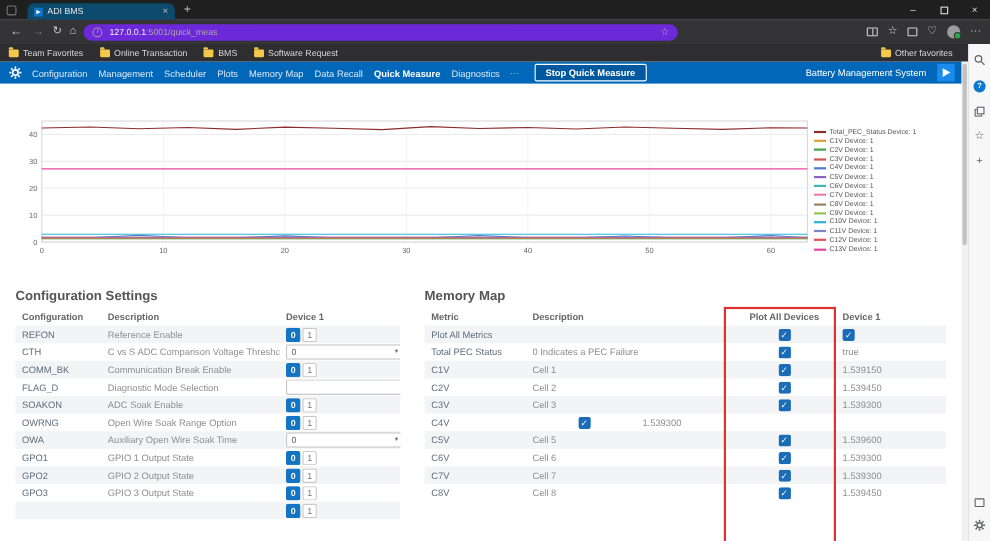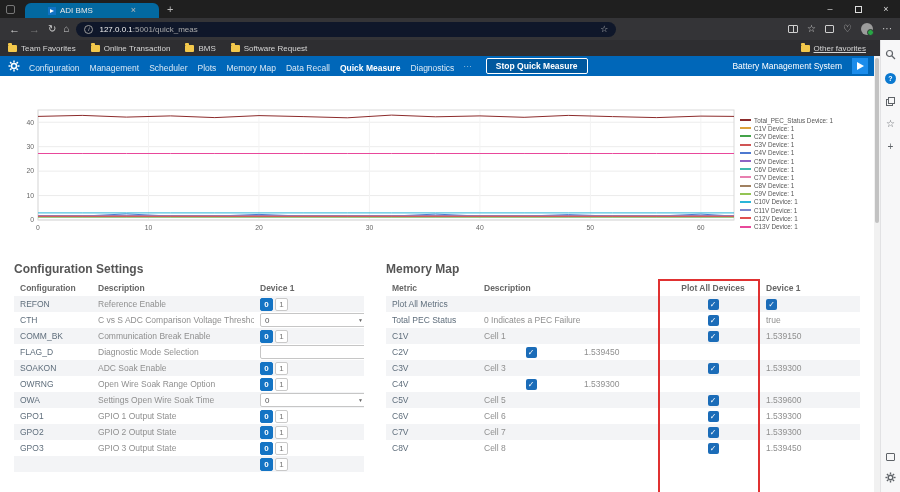--- a/index.html
+++ b/index.html
@@ -2,51 +2,51 @@
 <html><head>
 <meta charset="utf-8">
 <style>
   *{margin:0;padding:0;box-sizing:border-box;}
   html,body{width:900px;height:492px;overflow:hidden;background:#fff;font-family:"Liberation Sans",sans-serif;}
   .screen{position:relative;width:900px;height:492px;overflow:hidden;background:#fff;}
 
   
   .titlebar{position:absolute;top:0;left:0;right:0;height:18px;background:#1f1f1f;display:flex;align-items:center;z-index:5;}
   .tb-icon{width:9px;height:9px;border:1px solid #777;border-radius:2px;margin-left:6px;}
-  .tab{margin-left:10px;height:15px;margin-top:3px;width:134px;background:#0369a1;border-radius:6px 6px 0 0;display:flex;align-items:center;padding:0 23px;gap:4px;}
+  .tab{margin-left:10px;height:15px;margin-top:3px;width:134px;background:#0c4a6e;border-radius:6px 6px 0 0;display:flex;align-items:center;padding:0 6px;gap:4px;}
   .favicon{width:8px;height:8px;background:#1273c4;display:flex;align-items:center;justify-content:center;flex:0 0 auto;}
   .favicon i{display:block;width:0;height:0;border-top:2px solid transparent;border-bottom:2px solid transparent;border-left:4px solid #fff;}
   .tab-title{font-size:8px;color:#e6e6e6;flex:1;white-space:nowrap;overflow:hidden;}
   .tab-close{color:#bbb;font-size:9px;line-height:1;}
   .newtab{color:#bbb;font-size:11px;margin-left:8px;}
   .win-controls{margin-left:auto;display:flex;height:100%;}
   .win-btn{width:28px;display:flex;align-items:center;justify-content:center;color:#ddd;font-size:9px;}
   .maxbox{width:7px;height:7px;border:1px solid #ddd;}
 
   .toolbar{position:absolute;top:18px;left:0;right:0;height:22px;background:#343437;display:flex;align-items:center;padding:0 8px;gap:7px;z-index:5;}
   .nav-arrow{color:#d6d6d6;font-size:11px;width:13px;text-align:center;line-height:1;}
   .nav-arrow.disabled{color:#7a7a7a;}
   .tool-glyph{color:#cfcfcf;font-size:10px;line-height:1;}
-  .address{height:15px;background:#0f172a;border-radius:8px;flex:0 0 540px;display:flex;align-items:center;padding:0 8px;gap:6px;}
+  .address{height:15px;background:#6d28d9;border-radius:8px;flex:0 0 540px;display:flex;align-items:center;padding:0 8px;gap:6px;}
   .site-info{width:9px;height:9px;border:1px solid #9a9a9a;border-radius:50%;color:#bbb;font-size:6px;display:flex;align-items:center;justify-content:center;font-style:italic;flex:0 0 auto;}
   .url{font-size:8px;color:#a9a9a9;white-space:nowrap;overflow:hidden;flex:1;}
   .url .host{color:#f0f0f0;}
   .addr-star{color:#bdbdbd;font-size:9px;}
   .tool-right{margin-left:auto;display:flex;align-items:center;gap:9px;}
   .split-ic{width:10px;height:8px;border:1px solid #cfcfcf;border-radius:1px;position:relative;}
   .split-ic:before{content:"";position:absolute;left:4px;top:0;bottom:0;width:1px;background:#cfcfcf;}
   .coll-ic{width:9px;height:8px;border:1px solid #cfcfcf;border-radius:1px;}
   .avatar{width:12px;height:12px;border-radius:50%;background:#9c9c9c;position:relative;}
   .avatar:after{content:"";position:absolute;right:-1px;bottom:-1px;width:5px;height:5px;border-radius:50%;background:#28a745;border:1px solid #343437;}
 
   .bookmarks{position:absolute;top:40px;left:0;right:0;height:16px;background:#2e2e31;display:flex;align-items:center;padding:0 8px;gap:15px;z-index:4;}
   .bm{display:flex;align-items:center;gap:4px;font-size:8px;color:#d6d6d6;white-space:nowrap;}
   .folder{width:9px;height:7px;background:#f3c84b;border-radius:1px;position:relative;flex:0 0 auto;}
   .folder:before{content:"";position:absolute;top:-2px;left:0;width:4px;height:2px;background:#f3c84b;border-radius:1px 1px 0 0;}
-  .bm-right{margin-left:auto;padding-right:26px;text-decoration:underline;}
+  .bm-right{margin-left:auto;padding-right:26px;}
 
   
   .edge-sidebar{position:absolute;top:40px;right:0;width:20px;bottom:0;background:#f7f7f8;border-left:1px solid #e2e2e4;display:flex;flex-direction:column;align-items:center;padding:9px 0;gap:13px;z-index:6;}
   .sb-glyph{color:#5f6368;font-size:10px;line-height:1;}
   .help-circle{width:11px;height:11px;border-radius:50%;background:#0b79d0;color:#fff;font-size:7px;font-weight:bold;display:flex;align-items:center;justify-content:center;}
   .layers-ic{width:9px;height:9px;position:relative;}
   .layers-ic span{position:absolute;width:7px;height:7px;border:1px solid #5f6368;background:#f7f7f8;}
   .layers-ic span:first-child{left:0;top:2px;}
   .layers-ic span:last-child{left:2px;top:0;}
   .sb-bottom{margin-top:auto;display:flex;flex-direction:column;align-items:center;gap:11px;}
@@ -350,21 +350,21 @@
             <div class="trow">
               <div class="cell c-name">OWRNG</div>
               <div class="cell c-desc">Open Wire Soak Range Option</div>
               <div class="cell c-ctrl"><span class="seg">
                   <span class="seg-opt sel">0</span>
                   <span class="seg-opt">1</span>
                 </span></div>
             </div>
             <div class="trow alt">
               <div class="cell c-name">OWA</div>
-              <div class="cell c-desc">Settings Open Wire Soak Time</div>
+              <div class="cell c-desc">Auxiliary Open Wire Soak Time</div>
               <div class="cell c-ctrl"><span class="select">
                   <span>0</span>
                   <span class="caret">▼</span>
                 </span></div>
             </div>
             <div class="trow">
               <div class="cell c-name">GPO1</div>
               <div class="cell c-desc">GPIO 1 Output State</div>
               <div class="cell c-ctrl"><span class="seg">
                   <span class="seg-opt sel">0</span>
@@ -426,20 +426,21 @@
             <div class="trow alt">
               <div class="cell m-metric">C1V</div>
               <div class="cell m-desc">Cell 1</div>
               <div class="cell m-plot">
                 <span class="checkbox">✓</span>
               </div>
               <div class="cell m-dev"><span>1.539150</span></div>
             </div>
             <div class="trow">
               <div class="cell m-metric">C2V</div>
+              <div class="cell m-desc">Cell 2</div>
               <div class="cell m-plot">
                 <span class="checkbox">✓</span>
               </div>
               <div class="cell m-dev"><span>1.539450</span></div>
             </div>
             <div class="trow alt">
               <div class="cell m-metric">C3V</div>
               <div class="cell m-desc">Cell 3</div>
               <div class="cell m-plot">
                 <span class="checkbox">✓</span>

